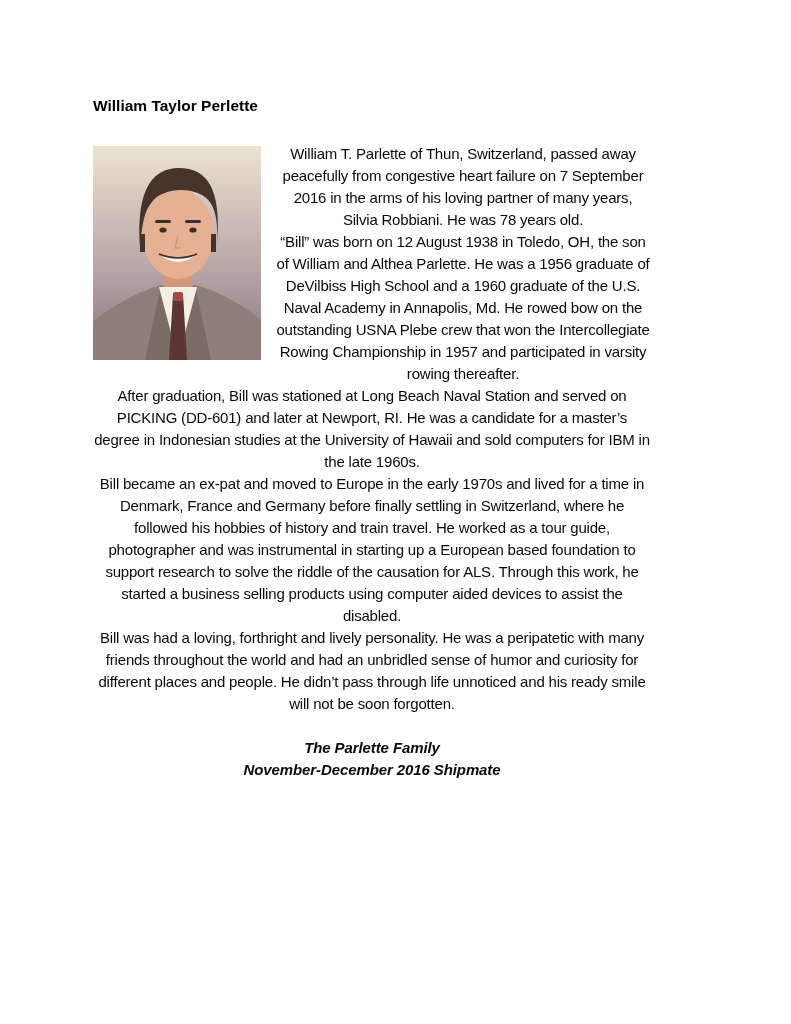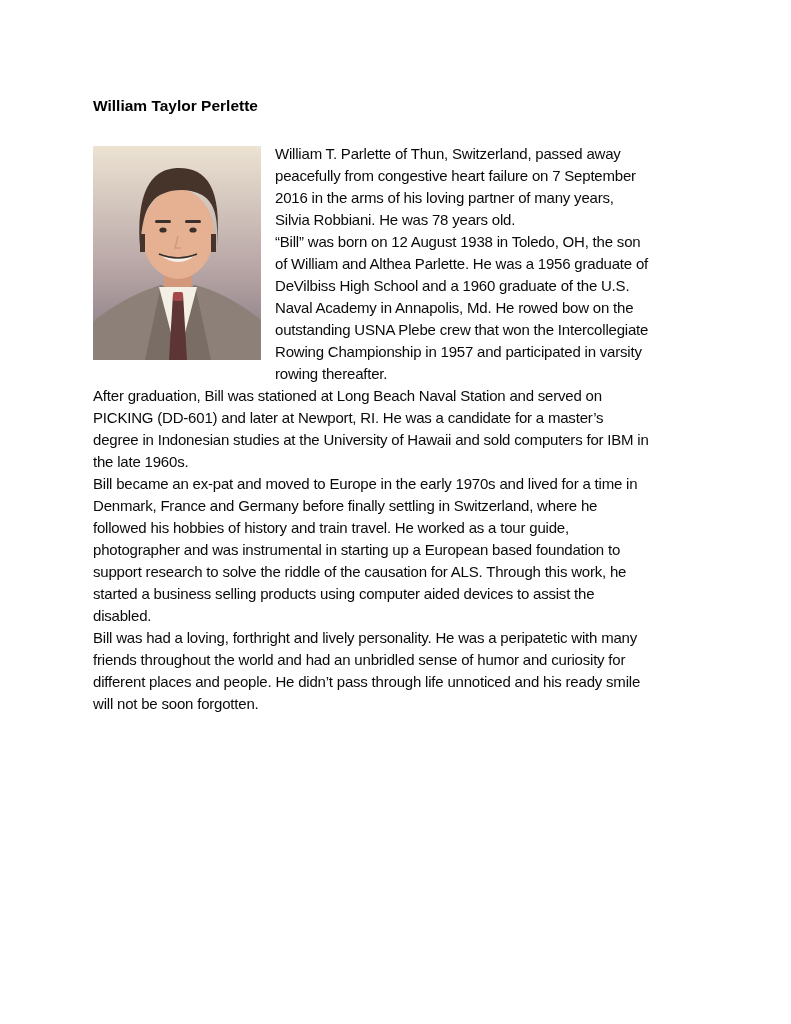--- a/index.html
+++ b/index.html
@@ -25,20 +25,21 @@
     font-size: 15.5px;
     line-height: 20px;
     font-weight: 700;
     color: #000000;
     margin: 0 0 27px 0;
   }
   .content {
     font-size: 15px;
     line-height: 22px;
     letter-spacing: -0.2px;
+    text-align: center;
   }
   .photo {
     float: left;
     width: 168px;
     height: 214px;
     margin: 3px 14px 4px 0;
     overflow: hidden;
   }
   .photo svg { display: block; }
   .para-list p {
@@ -114,16 +115,18 @@
 
         <p>After graduation, Bill was stationed at Long Beach Naval Station and served on PICKING (DD-601) and later at Newport, RI. He was a candidate for a master’s degree in Indonesian studies at the University of Hawaii and sold computers for IBM in the late 1960s.</p>
 
         <p>Bill became an ex-pat and moved to Europe in the early 1970s and lived for a time in Denmark, France and Germany before finally settling in Switzerland, where he followed his hobbies of history and train travel. He worked as a tour guide, photographer and was instrumental in starting up a European based foundation to support research to solve the riddle of the causation for ALS. Through this work, he started a business selling products using computer aided devices to assist the disabled.</p>
 
         <p>Bill was had a loving, forthright and lively personality. He was a peripatetic with many friends throughout the world and had an unbridled sense of humor and curiosity for different places and people. He didn’t pass through life unnoticed and his ready smile will not be soon forgotten.</p>
 
       </div>
 
     <div class="signature">
+      <div>The Parlette Family</div>
+      <div>November-December 2016 Shipmate</div>
     </div>
 
   </div>
 </div>
 
 </body></html>

